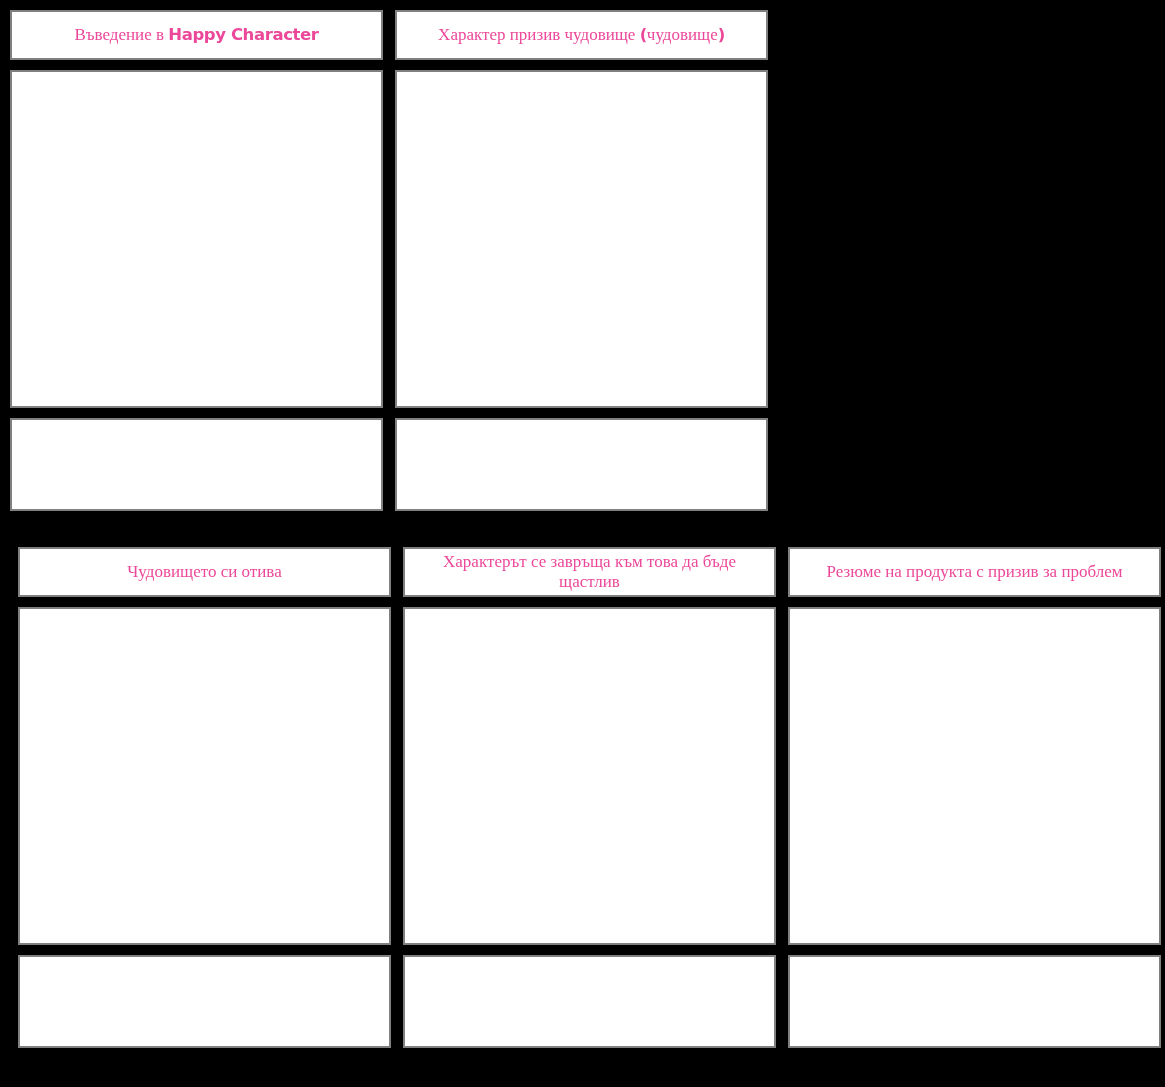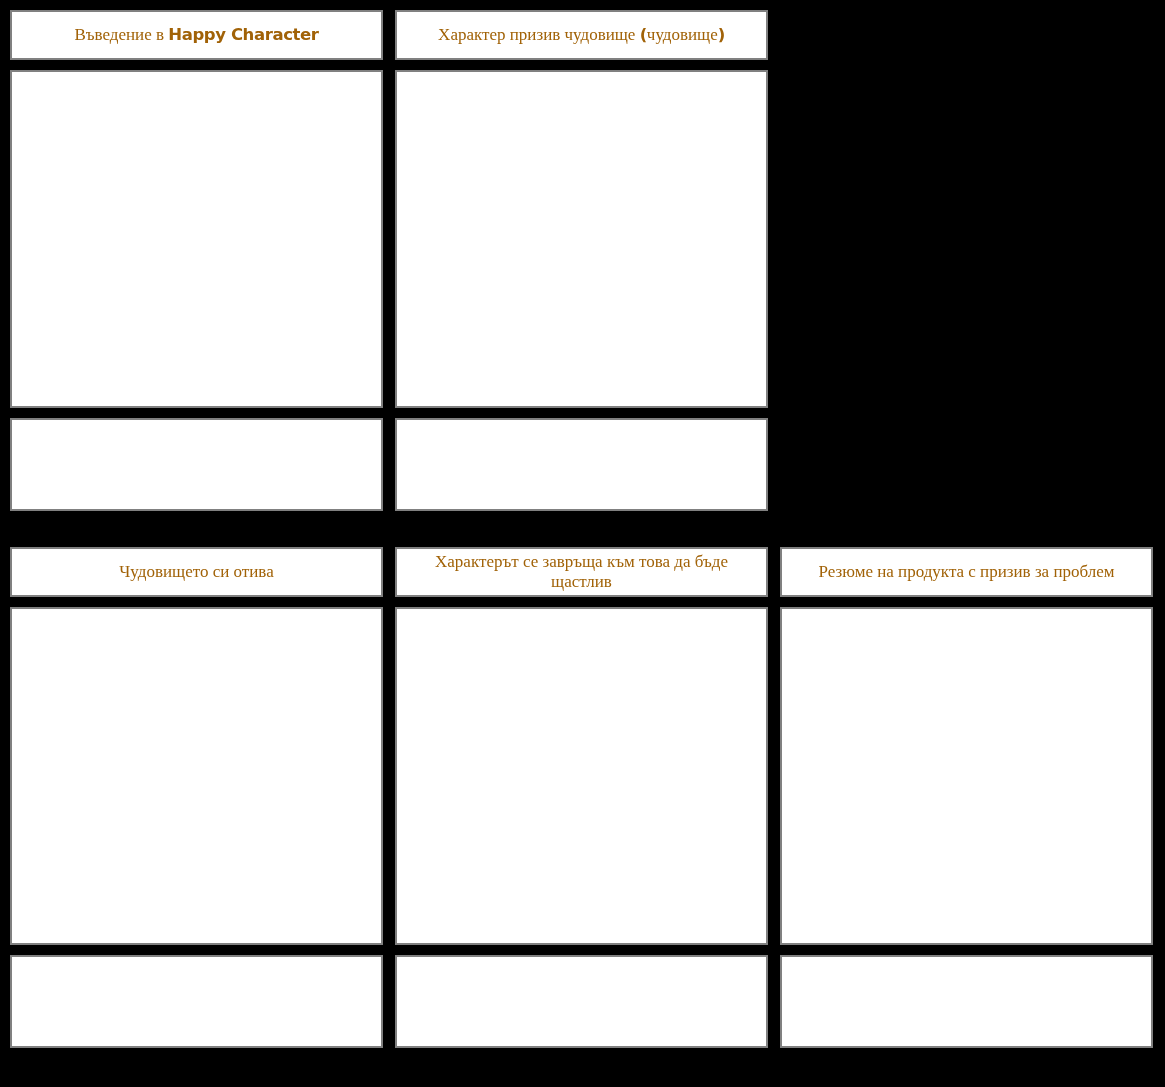--- a/index.html
+++ b/index.html
@@ -8,29 +8,30 @@
     background: #000000;
   }
   .board {
     position: relative;
     width: 1164px;
     height: 1087px;
     background: #000000;
     box-sizing: border-box;
     padding: 10px 12px 16px 10px;
     font-family: "Liberation Serif", serif;
-    color: #a16207;
+    color: #ec4899;
   }
   .sb-row {
     display: grid;
     grid-template-columns: 373px 373px 373px;
     column-gap: 12px;
   }
   .sb-row + .sb-row {
     margin-top: 36px;
+    margin-left: 8px;
   }
   .cell {
     display: flex;
     flex-direction: column;
   }
   .title-box {
     height: 50px;
     box-sizing: border-box;
     background: #ffffff;
     border: 2px solid #808080;

